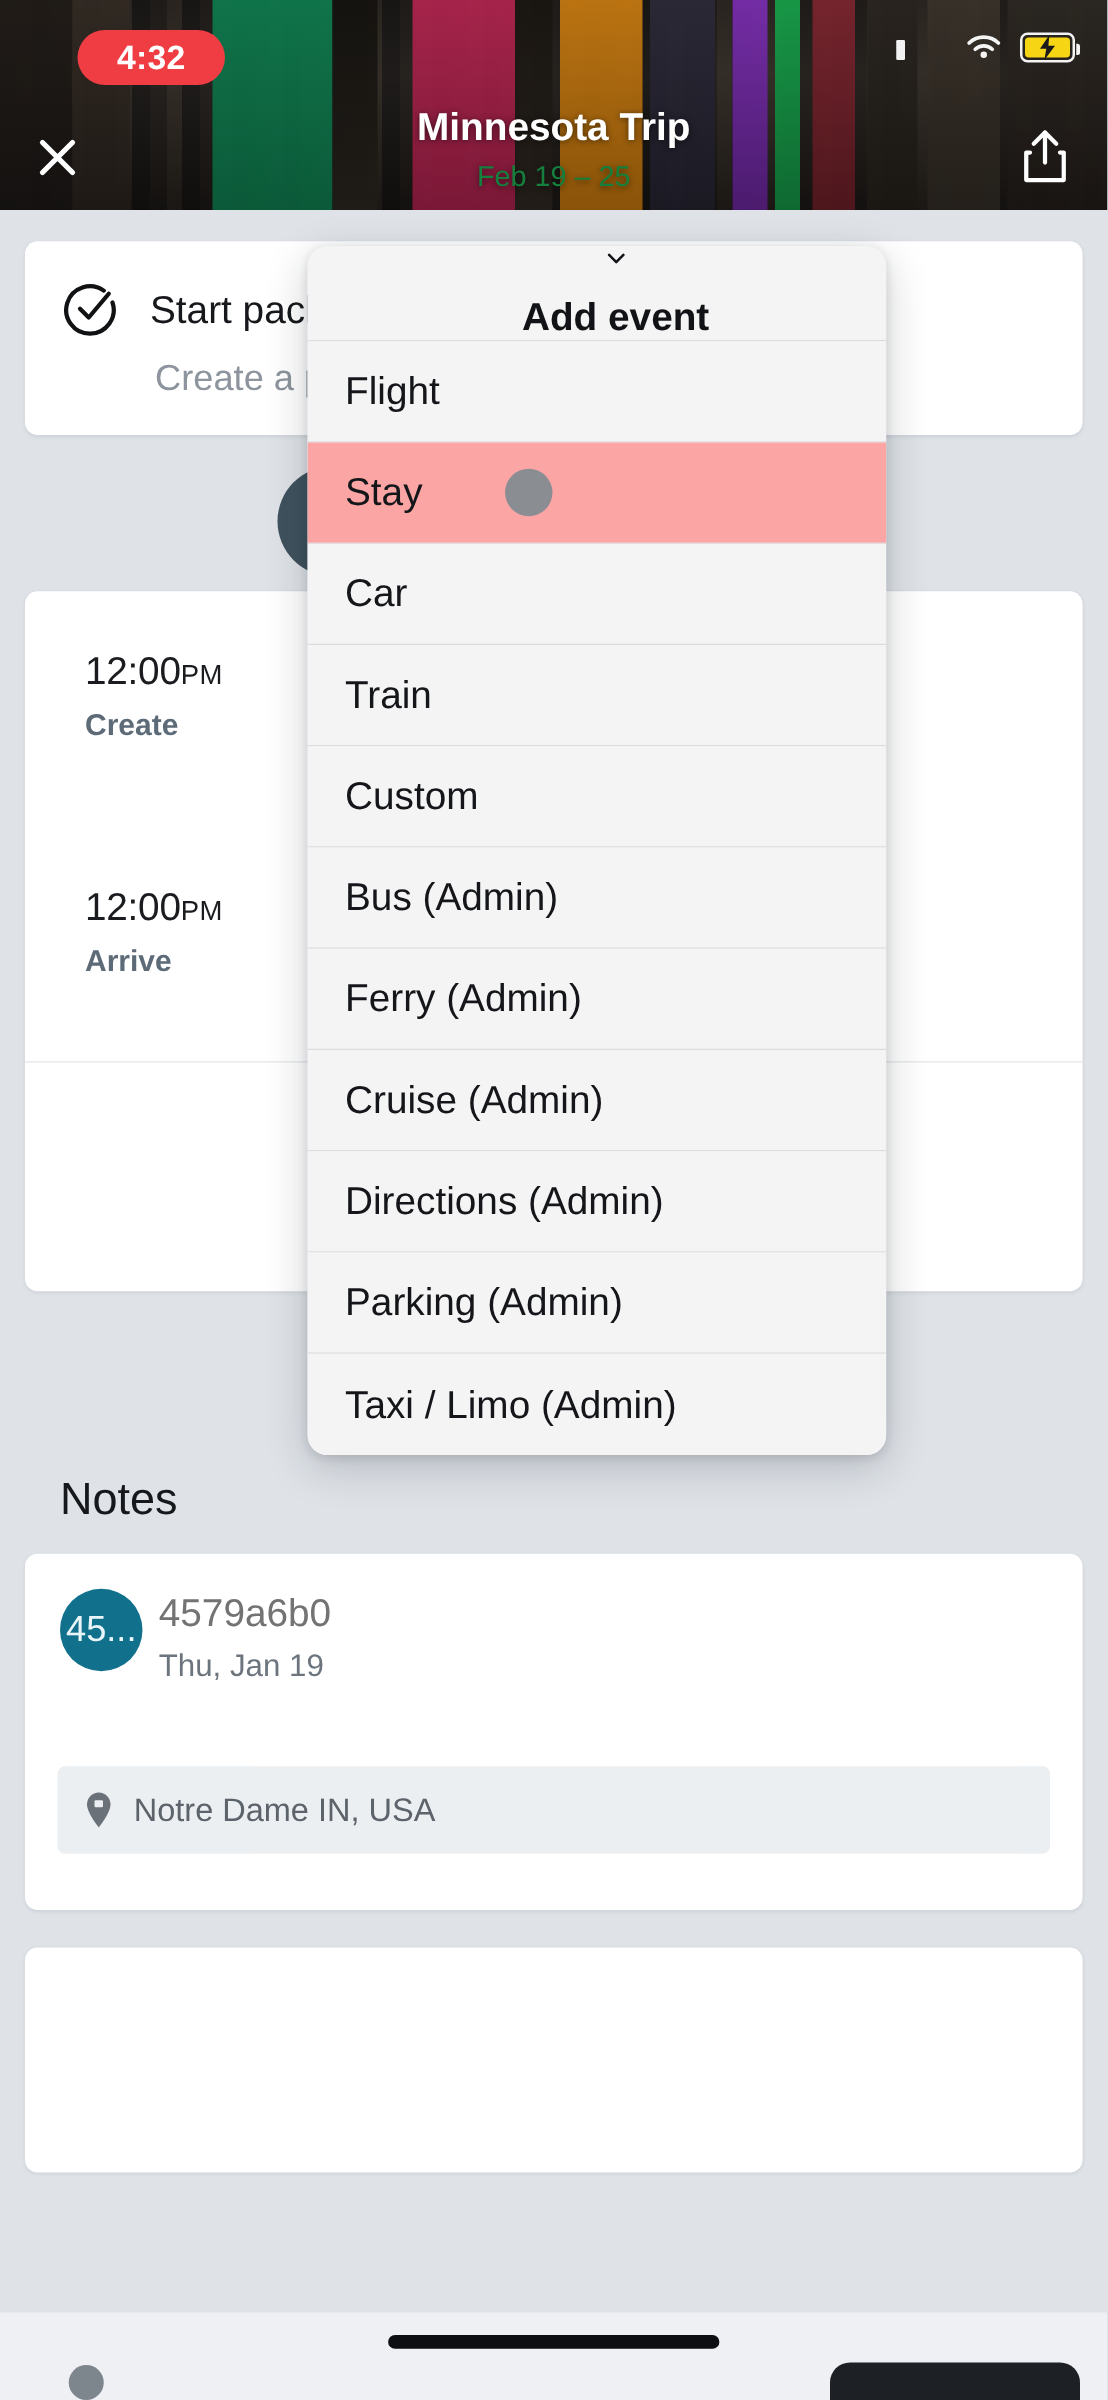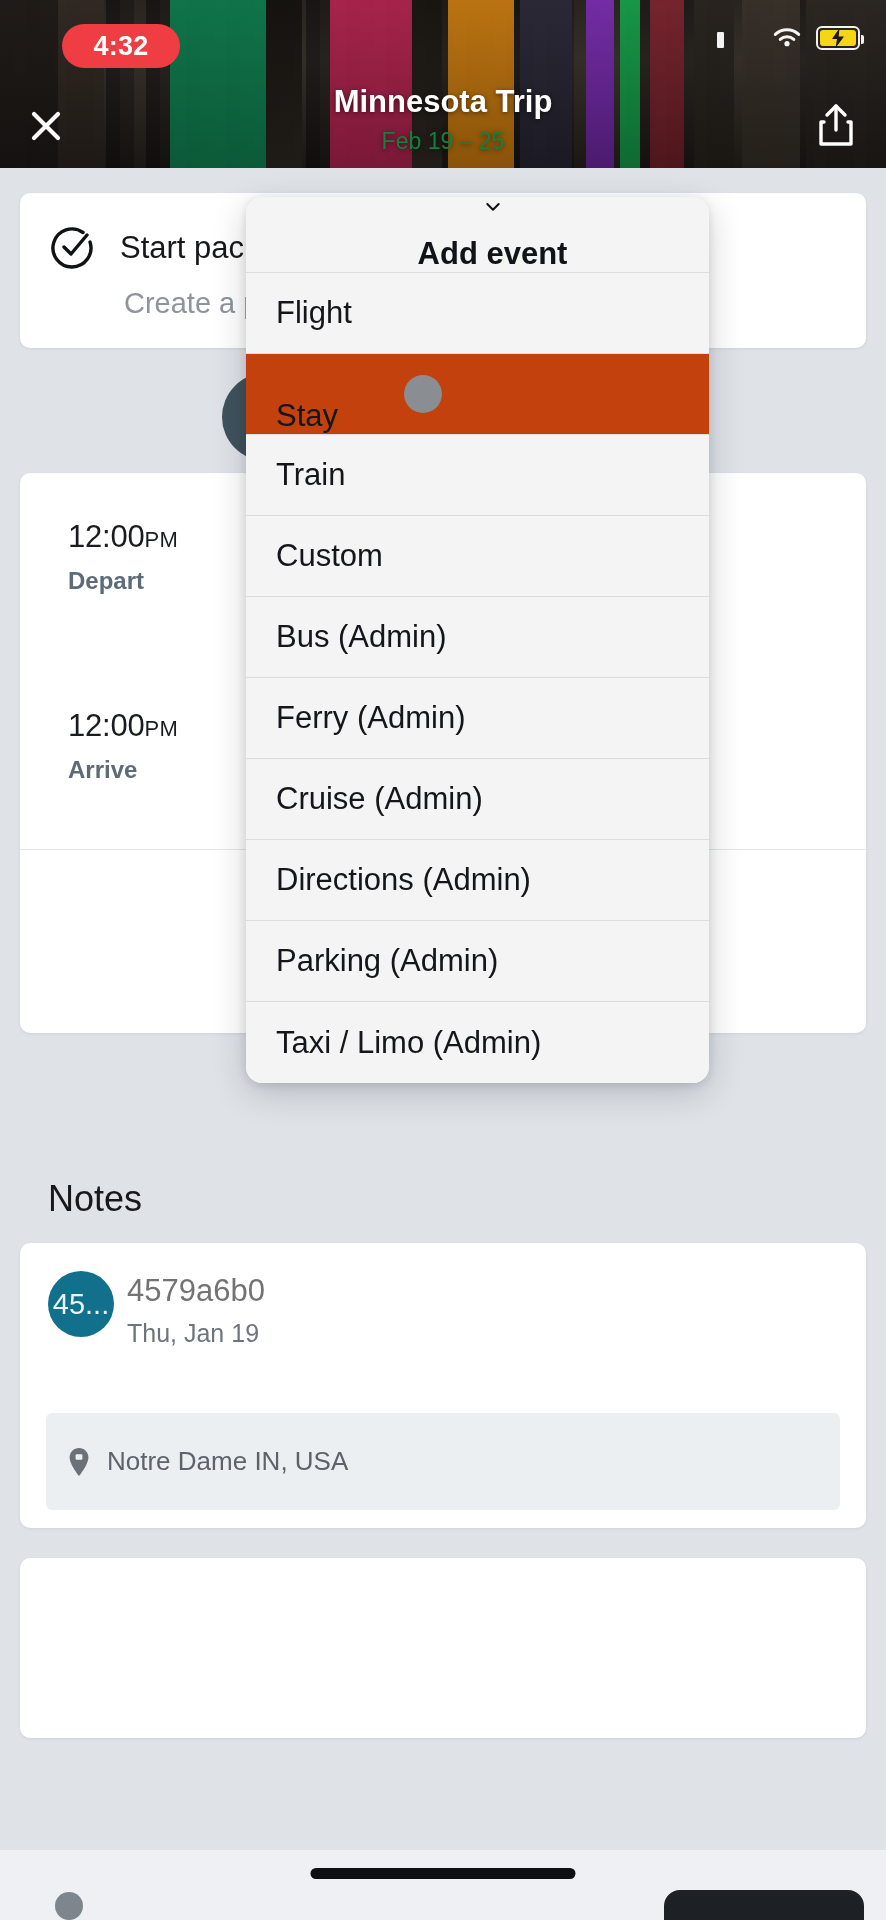--- a/index.html
+++ b/index.html
@@ -206,21 +206,21 @@
   .note-title {
     position: absolute; left: 107px; top: 30px;
     font-size: 31px; color: #737373; white-space: nowrap;
   }
   .note-date {
     position: absolute; left: 107px; top: 76px;
     font-size: 25px; color: #6c757e;
   }
   .loc-bar {
     position: absolute; left: 26px; top: 170px;
-    width: 794px; height: 97px;
+    width: 794px; height: 70px;
     background: #eceff2;
     border-radius: 6px;
     display: flex; align-items: center; gap: 17px;
     padding: 0 22px;
   }
   .loc-text { font-size: 26px; color: #5c636b; }
 
   
   .card-bottom {
     left: 20px; top: 1390px;
@@ -277,21 +277,21 @@
   .menu-item {
     height: 81px;
     display: flex; align-items: center;
     padding: 0 30px;
     font-size: 31px; color: #141619;
     border-bottom: 1px solid #dcdcde;
     background: #f4f4f5;
     position: relative;
   }
   .menu-item:last-child { border-bottom: none; }
-  .menu-item.highlight { background: #c2410c; align-items: flex-end; }
+  .menu-item.highlight { background: #fca5a5; }
   .touch-dot {
     position: absolute;
     left: 158px; top: 50%;
     transform: translateY(-50%);
     width: 38px; height: 38px;
     border-radius: 50%;
     background: #8a8d92;
   }
 </style>
 </head>
@@ -364,21 +364,21 @@
         <div class="pack-title">Start packing</div>
       </div>
       <div class="pack-sub">Create a pa</div>
     </div>
 
     <div class="trip-avatar"></div>
 
     <div class="card card-itin">
       <div class="itin-row" style="top:46px;">
         <div class="itin-time"><span>12:00</span><span class="ampm">PM</span></div>
-        <div class="itin-label">Depart</div>
+        <div class="itin-label">Create</div>
       </div>
       <div class="itin-chip" style="left:232px; top:48px;"></div>
 
       <div class="itin-row" style="top:235px;">
         <div class="itin-time"><span>12:00</span><span class="ampm">PM</span></div>
         <div class="itin-label">Arrive</div>
       </div>
       <div class="itin-chip" style="left:232px; top:237px;"></div>
 
       <div class="itin-divider" style="top:376px;"></div>
@@ -411,20 +411,23 @@
     </div>
     <div id="menu-items">
         <div class="menu-item">
           <span>Flight</span>
         </div>
         <div class="menu-item highlight">
           <span>Stay</span>
           <div class="touch-dot"></div>
         </div>
         <div class="menu-item">
+          <span>Car</span>
+        </div>
+        <div class="menu-item">
           <span>Train</span>
         </div>
         <div class="menu-item">
           <span>Custom</span>
         </div>
         <div class="menu-item">
           <span>Bus (Admin)</span>
         </div>
         <div class="menu-item">
           <span>Ferry (Admin)</span>

